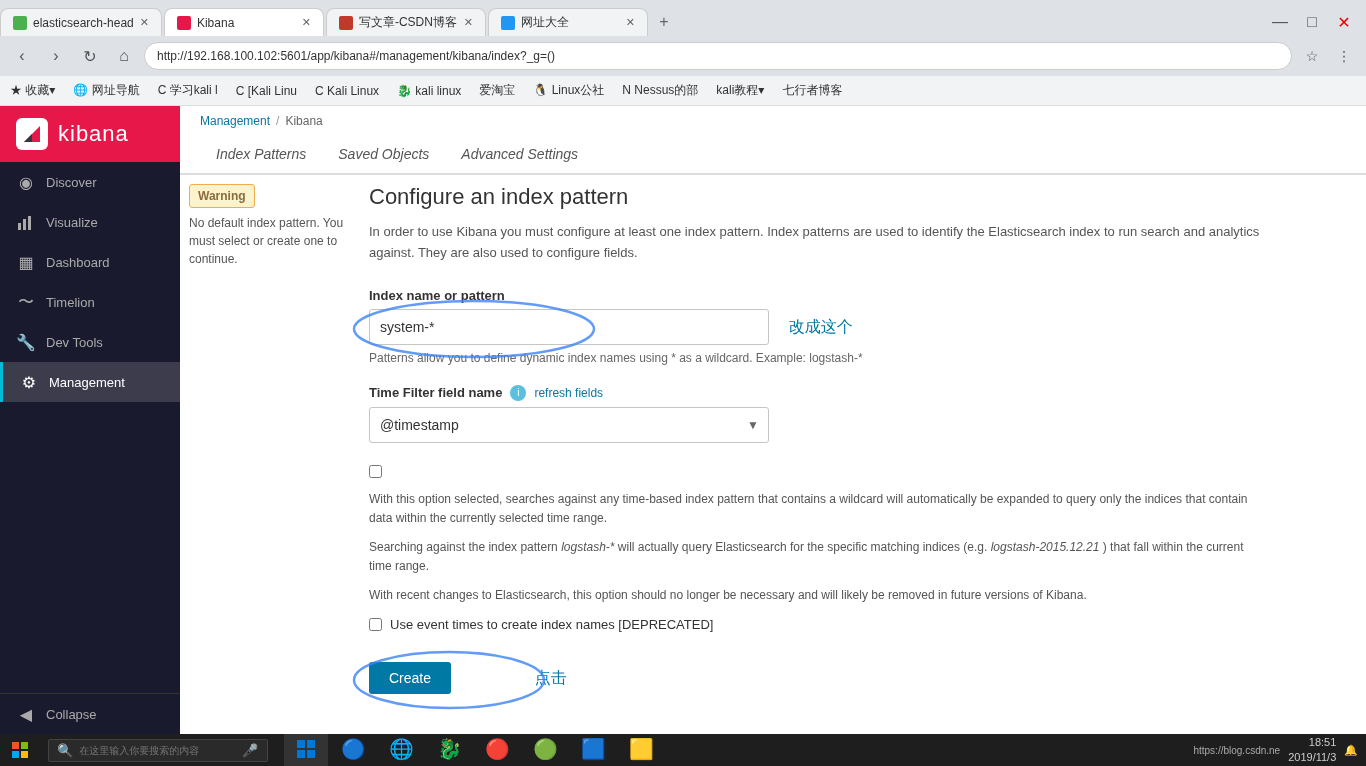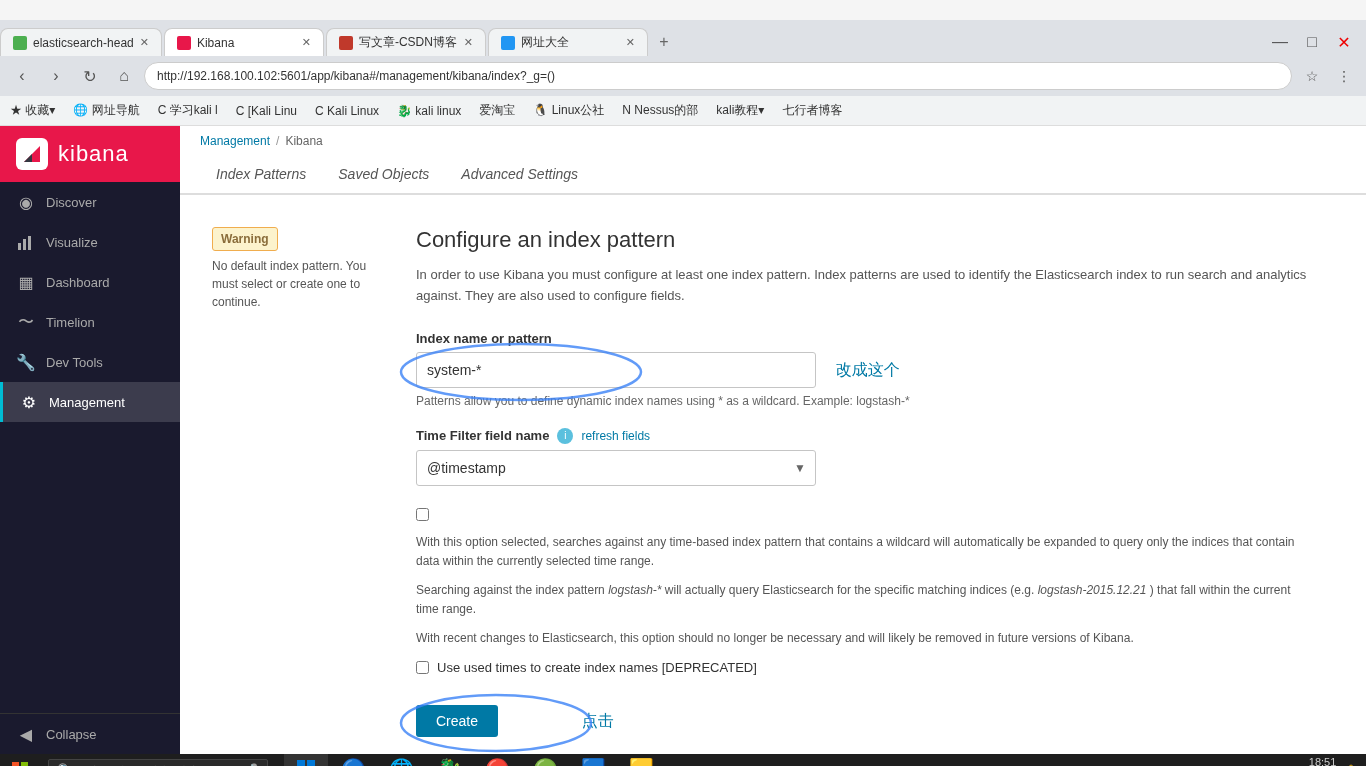--- a/index.html
+++ b/index.html
@@ -1,20 +1,20 @@
 <!DOCTYPE html>
 <html><head>
   <meta charset="utf-8">
   <style>
     * { margin: 0; padding: 0; box-sizing: border-box; }
     body { font-family: 'Segoe UI', Arial, sans-serif; font-size: 13px; background: #f5f5f5; overflow: hidden; }
 
     
     .browser-chrome { background: #dee1e6; width: 1366px; }
-    .tab-bar { display: flex; align-items: flex-end; padding: 6px 0 0 0; background: #dee1e6; height: 36px; margin-top: 20px; }
+    .tab-bar { display: flex; align-items: flex-end; padding: 6px 0 0 0; background: #dee1e6; height: 36px; }
     .tab { display: flex; align-items: center; padding: 0 12px; height: 28px; background: #f1f3f4; border-radius: 8px 8px 0 0; font-size: 12px; color: #333; gap: 6px; border: 1px solid #ccc; border-bottom: none; margin-right: 2px; min-width: 160px; }
     .tab.active { background: #fff; }
     .tab-favicon { width: 14px; height: 14px; border-radius: 2px; flex-shrink: 0; }
     .tab-close { margin-left: auto; color: #666; font-size: 11px; cursor: pointer; }
     .tab-new { width: 28px; height: 28px; display: flex; align-items: center; justify-content: center; font-size: 16px; color: #666; cursor: pointer; }
 
     .address-bar { display: flex; align-items: center; padding: 4px 8px; background: #dee1e6; gap: 6px; height: 40px; }
     .nav-btn { width: 28px; height: 28px; border: none; background: transparent; cursor: pointer; font-size: 16px; color: #555; display: flex; align-items: center; justify-content: center; border-radius: 50%; }
     .url-bar { flex: 1; height: 28px; border-radius: 14px; border: 1px solid #ccc; background: #fff; padding: 0 12px; font-size: 12px; color: #333; display: flex; align-items: center; text-align: center; }
     .address-icons { display: flex; gap: 4px; align-items: center; }
@@ -42,21 +42,21 @@
 
     
     .top-area { background: #fff; border-bottom: 1px solid #ddd; }
     .breadcrumb { padding: 8px 20px; font-size: 12px; color: #666; display: flex; align-items: center; gap: 6px; }
     .breadcrumb a { color: #0079a5; text-decoration: none; }
     .breadcrumb-sep { color: #999; }
     .tabs { display: flex; padding: 0 20px; gap: 0; border-bottom: 1px solid #ddd; }
     .tab-item { padding: 10px 16px; font-size: 14px; color: #555; cursor: pointer; border-bottom: 2px solid transparent; margin-bottom: -1px; font-style: italic; }
 
     
-    .content-area { flex: 1; overflow-y: auto; padding: 32px; display: flex; gap: 24px; }
+    .content-area { flex: 1; overflow-y: auto; padding: 9px; display: flex; }
     .left-panel { width: 180px; flex-shrink: 0; }
     .right-panel { flex: 1; }
 
     
     .warning-box { margin-bottom: 16px; }
     .warning-badge { background: #fcf3cd; border: 1px solid #f0ad4e; border-radius: 3px; padding: 4px 8px; font-size: 12px; font-weight: 600; color: #8a6d3b; display: inline-block; margin-bottom: 6px; }
     .warning-text { font-size: 12px; color: #555; line-height: 1.5; }
 
     
     .configure-title { font-size: 22px; font-weight: 300; color: #333; margin-bottom: 12px; }
@@ -305,21 +305,21 @@
         
         <p class="desc-text">With this option selected, searches against any time-based index pattern that contains a wildcard will automatically be expanded to query only the indices that contain data within the currently selected time range.</p>
         <p class="desc-text">
           <span>Searching against the index pattern </span><em>logstash-*</em><span> will actually query Elasticsearch for the specific matching indices (e.g. </span><em>logstash-2015.12.21</em><span> ) that fall within the current time range.</span>
         </p>
         <p class="desc-text">With recent changes to Elasticsearch, this option should no longer be necessary and will likely be removed in future versions of Kibana.</p>
 
         
         <div class="checkbox-row" style="margin-top:8px;">
           <input type="checkbox" class="form-checkbox" style="">
-          <label class="checkbox-label">Use used times to create index names [DEPRECATED]</label>
+          <label class="checkbox-label">Use event times to create index names [DEPRECATED]</label>
         </div>
 
         
         <div style="margin-top:16px;position:relative;display:inline-block;">
           <button class="btn-create">Create</button>
           
           <svg style="position:absolute;top:-18px;left:-20px;pointer-events:none;" width="220" height="72" viewBox="0 0 220 72">
             <ellipse cx="100" cy="36" rx="95" ry="28" fill="none" stroke="#3b82f6" stroke-width="2.5" opacity="0.8"></ellipse>
           </svg>
           <span style="margin-left:80px;color:#0079a5;font-size:16px;" class="chinese-text">点击</span>

